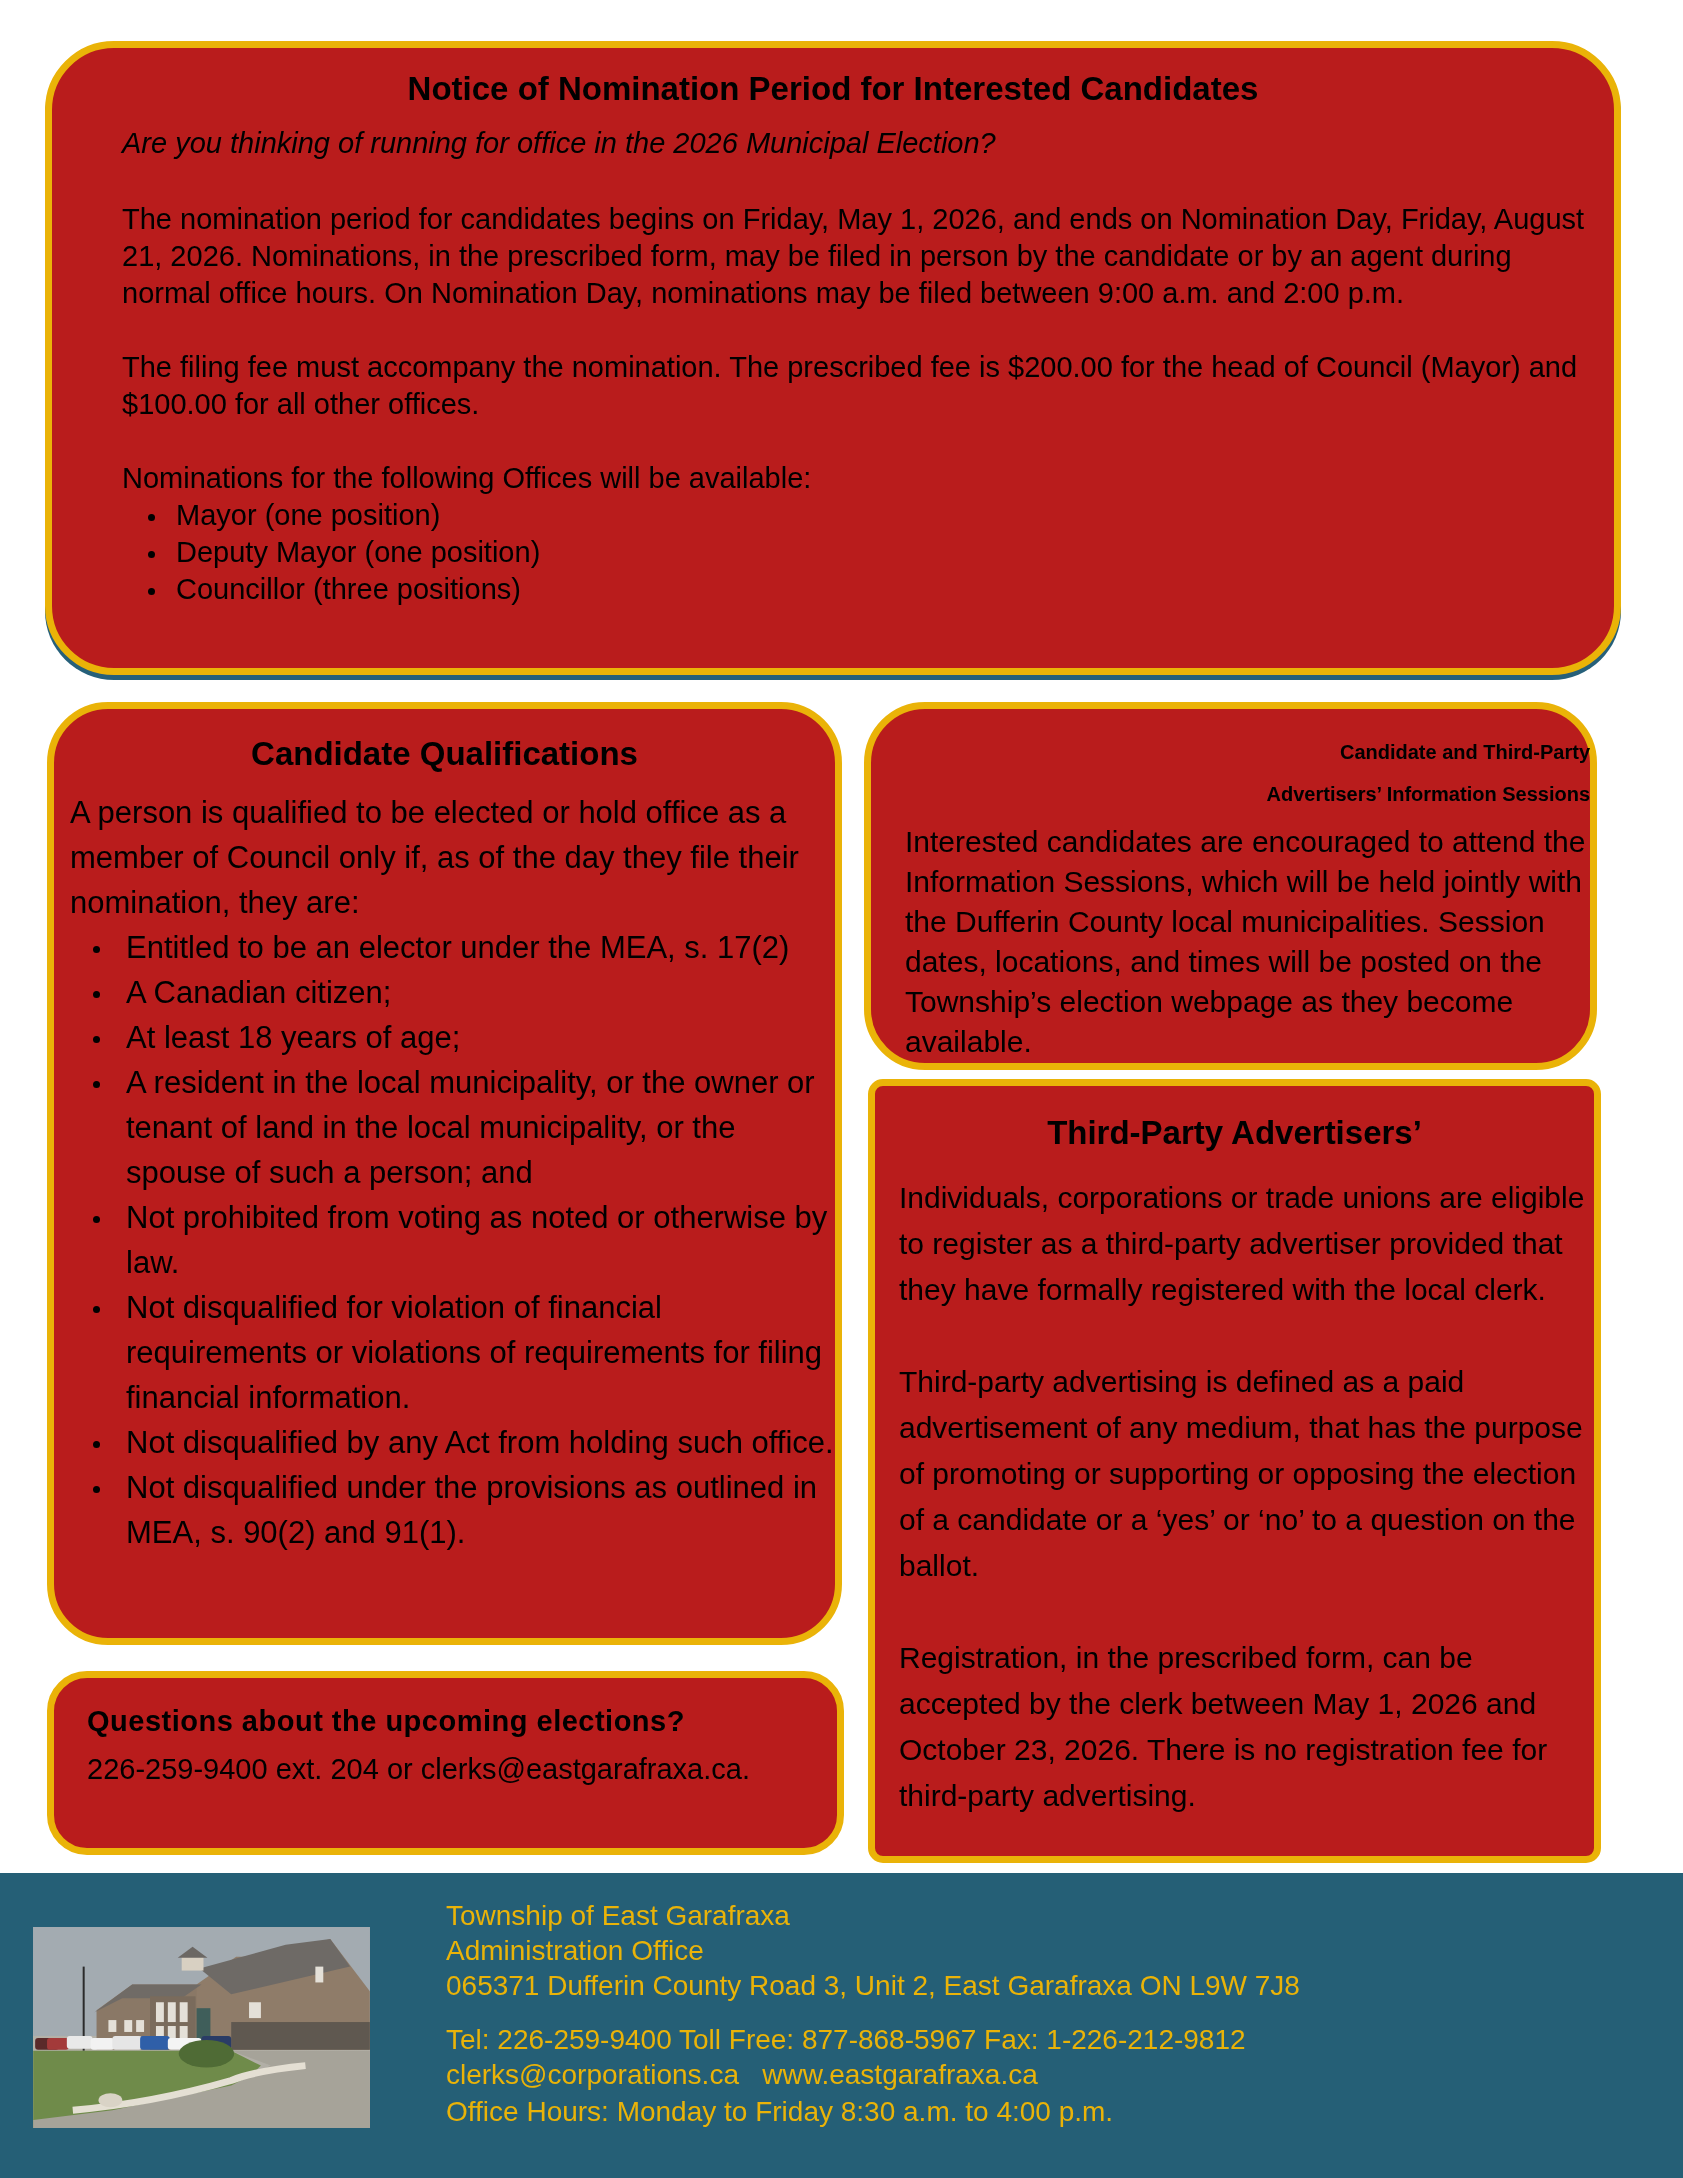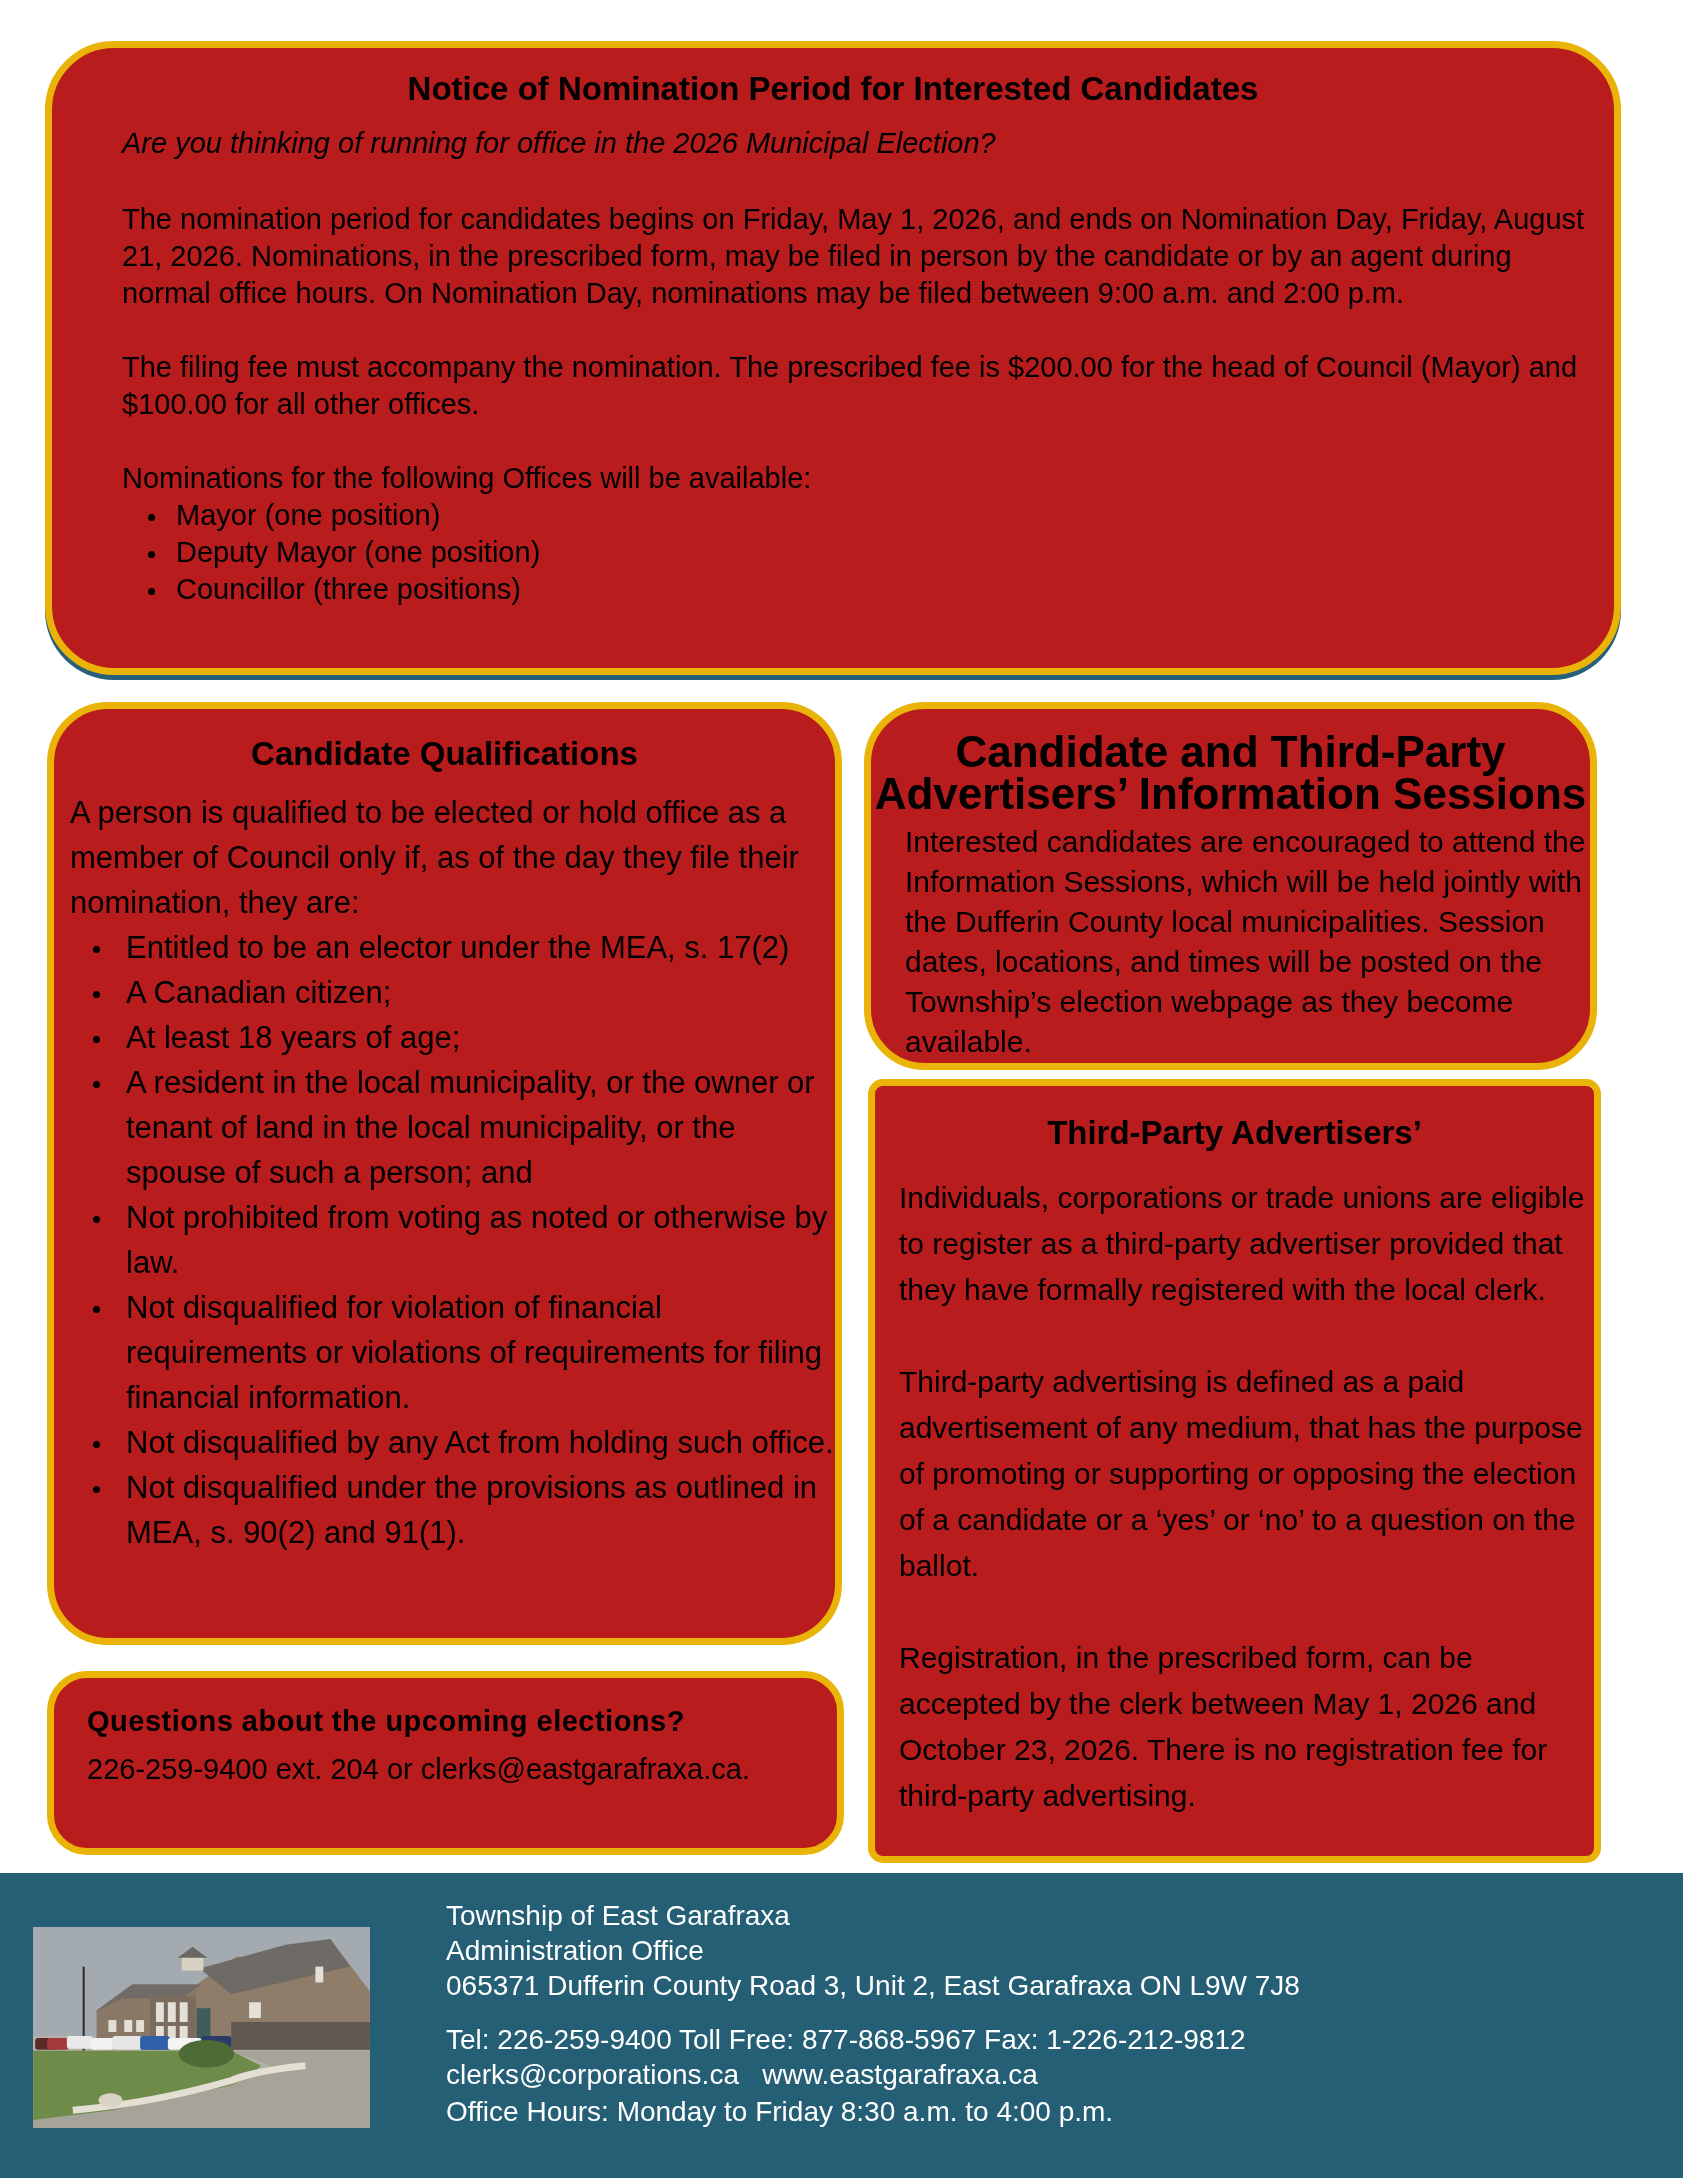--- a/index.html
+++ b/index.html
@@ -54,21 +54,21 @@
   #box-questions .q-title {
     position: absolute; left: 33px; top: 27px; font-weight: bold; font-size: 29px; letter-spacing: 0.5px;
   }
   #box-questions .q-body {
     position: absolute; left: 33px; top: 70px; font-size: 29px; line-height: 43px;
   }
 
   
   #box-sessions { left: 864px; top: 702px; width: 733px; height: 368px; border-radius: 61px; }
   #box-sessions .title {
-    position: absolute; left: 0; right: 0; top: 22px; text-align: center; font-weight: bold; font-size: 44px; line-height: 42px;
+    position: absolute; left: 0; right: 0; top: 22px; text-align: right; font-weight: bold; font-size: 20px; line-height: 42px;
   }
   #box-sessions .body {
     position: absolute; left: 34px; top: 113px; width: 693px; font-size: 30px; line-height: 40px;
   }
 
   
   #box-thirdparty { left: 868px; top: 1079px; width: 733px; height: 784px; border-radius: 15px; }
   #box-thirdparty .title {
     position: absolute; left: 0; right: 0; top: 28px; text-align: center; font-weight: bold; font-size: 33px;
   }
@@ -80,21 +80,21 @@
   
   #footer {
     position: absolute; left: 0; top: 1873px; width: 1683px; height: 305px; background: #255f76;
   }
   #footer-photo {
     position: absolute; left: 33px; top: 54px; width: 337px; height: 201px; overflow: hidden;
     background: linear-gradient(#9ea7ae 0%, #aab1b6 40%, #b4b1a8 55%, #aba8a1 100%);
   }
   #footer-photo svg { display: block; }
   #footer-text {
-    position: absolute; left: 446px; top: 25px; color: #ffffff; font-size: 28px; line-height: 35px;
+    position: absolute; left: 446px; top: 25px; color: #eab308; font-size: 28px; line-height: 35px;
   }
   #footer-text .gap { margin-top: 19px; }
   #footer-text .gap2 { margin-top: 2px; }
 </style>
 </head>
 <body>
 
 <section id="box-notice" class="box box-shadowed">
   <h1 class="title" style="margin:0;">Notice of Nomination Period for Interested Candidates</h1>
   <p class="intro">Are you thinking of running for office in the 2026 Municipal Election?</p>

